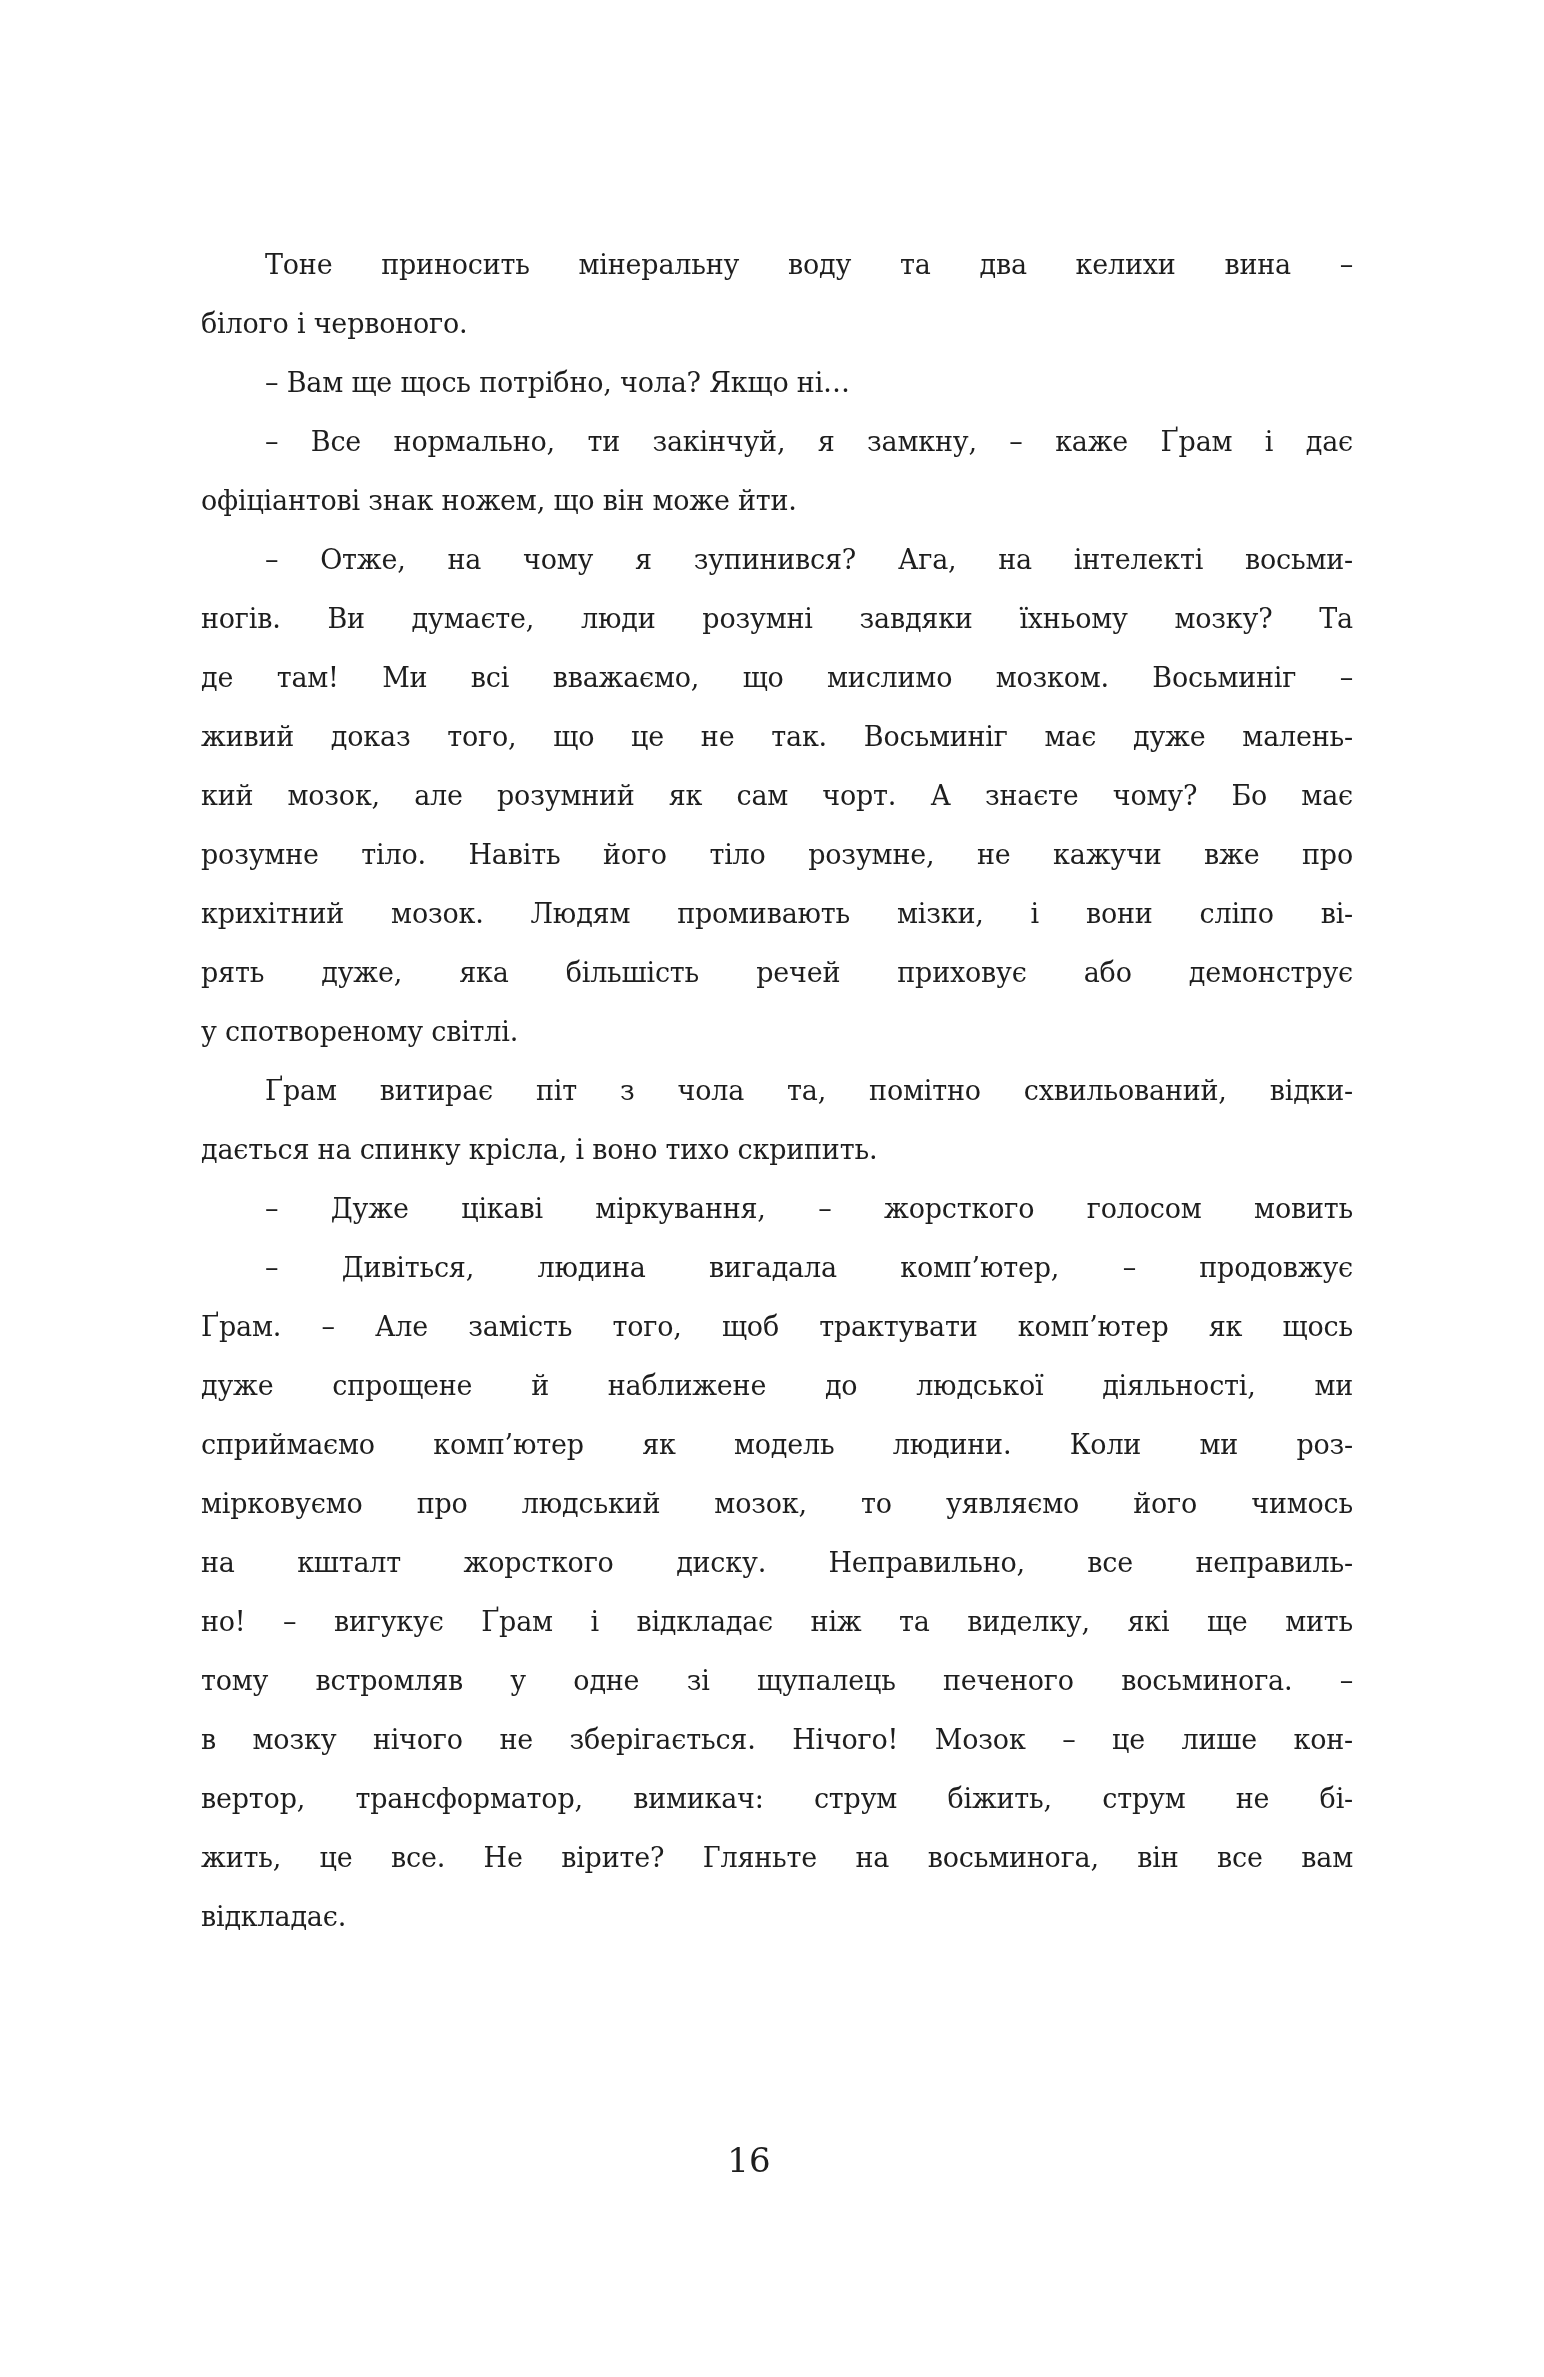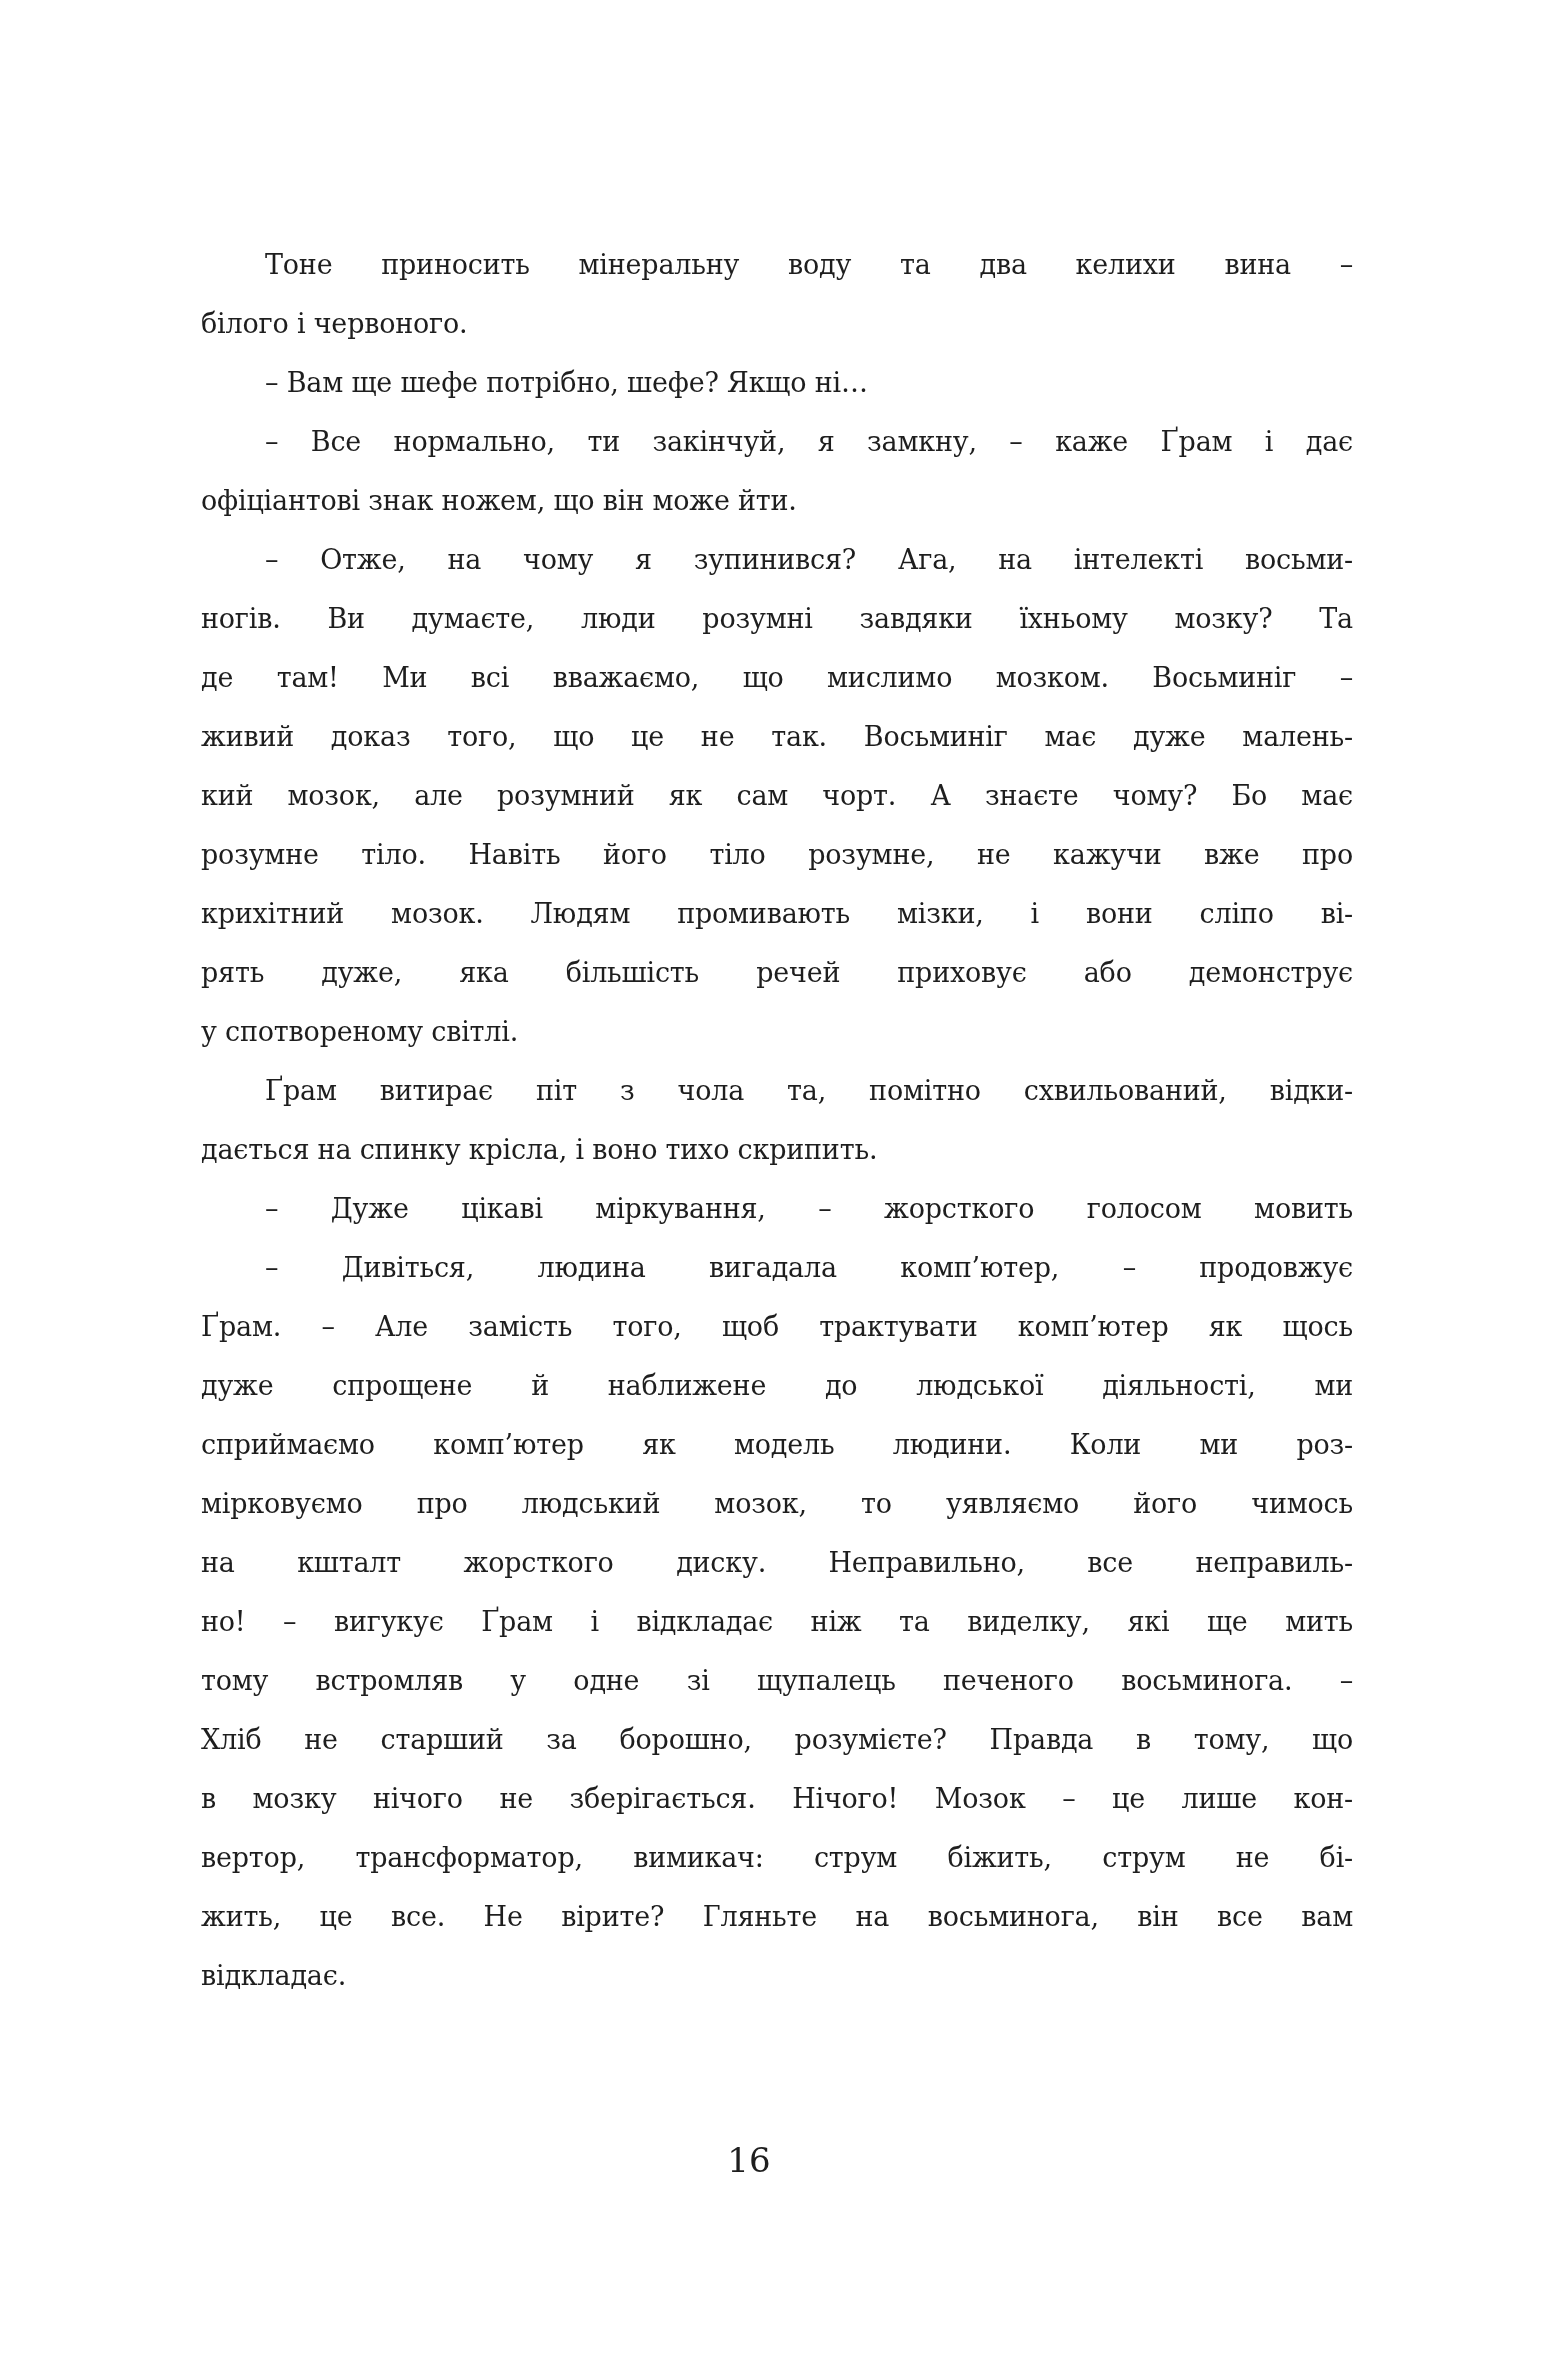--- a/index.html
+++ b/index.html
@@ -17,21 +17,21 @@
     position: absolute; left: 0; width: 1498px; top: 2140px; text-align: center;
     font-family: "DejaVu Serif", "Liberation Serif", serif; font-size: 34px; color: #1e1e1e;
   }
 </style>
 </head>
 <body>
 
 <div class="page" id="page-body">
     <span class="line indent">Тоне приносить мінеральну воду та два келихи вина –</span>
     <span class="line last">білого і червоного.</span>
-    <span class="line indent last">– Вам ще шефе потрібно, шефе? Якщо ні…</span>
+    <span class="line indent last">– Вам ще щось потрібно, чола? Якщо ні…</span>
     <span class="line indent">– Все нормально, ти закінчуй, я замкну, – каже Ґрам і дає</span>
     <span class="line last">офіціантові знак ножем, що він може йти.</span>
     <span class="line indent">– Отже, на чому я зупинився? Ага, на інтелекті восьми-</span>
     <span class="line">ногів. Ви думаєте, люди розумні завдяки їхньому мозку? Та</span>
     <span class="line">де там! Ми всі вважаємо, що мислимо мозком. Восьминіг –</span>
     <span class="line">живий доказ того, що це не так. Восьминіг має дуже малень-</span>
     <span class="line">кий мозок, але розумний як сам чорт. А знаєте чому? Бо має</span>
     <span class="line">розумне тіло. Навіть його тіло розумне, не кажучи вже про</span>
     <span class="line">крихітний мозок. Людям промивають мізки, і вони сліпо ві-</span>
     <span class="line">рять дуже, яка більшість речей приховує або демонструє</span>
@@ -40,20 +40,19 @@
     <span class="line last">дається на спинку крісла, і воно тихо скрипить.</span>
     <span class="line indent">– Дуже цікаві міркування, – жорсткого голосом мовить</span>
     <span class="line indent">– Дивіться, людина вигадала комп’ютер, – продовжує</span>
     <span class="line">Ґрам. – Але замість того, щоб трактувати комп’ютер як щось</span>
     <span class="line">дуже спрощене й наближене до людської діяльності, ми</span>
     <span class="line">сприймаємо комп’ютер як модель людини. Коли ми роз-</span>
     <span class="line">мірковуємо про людський мозок, то уявляємо його чимось</span>
     <span class="line">на кшталт жорсткого диску. Неправильно, все неправиль-</span>
     <span class="line">но! – вигукує Ґрам і відкладає ніж та виделку, які ще мить</span>
     <span class="line">тому встромляв у одне зі щупалець печеного восьминога. –</span>
-    <span class="line">Хліб не старший за борошно, розумієте? Правда в тому, що</span>
     <span class="line">в мозку нічого не зберігається. Нічого! Мозок – це лише кон-</span>
     <span class="line">вертор, трансформатор, вимикач: струм біжить, струм не бі-</span>
     <span class="line">жить, це все. Не вірите? Гляньте на восьминога, він все вам</span>
     <span class="line last">відкладає.</span>
   </div>
 <div class="page-number">16</div>
 
 
 </body></html>

